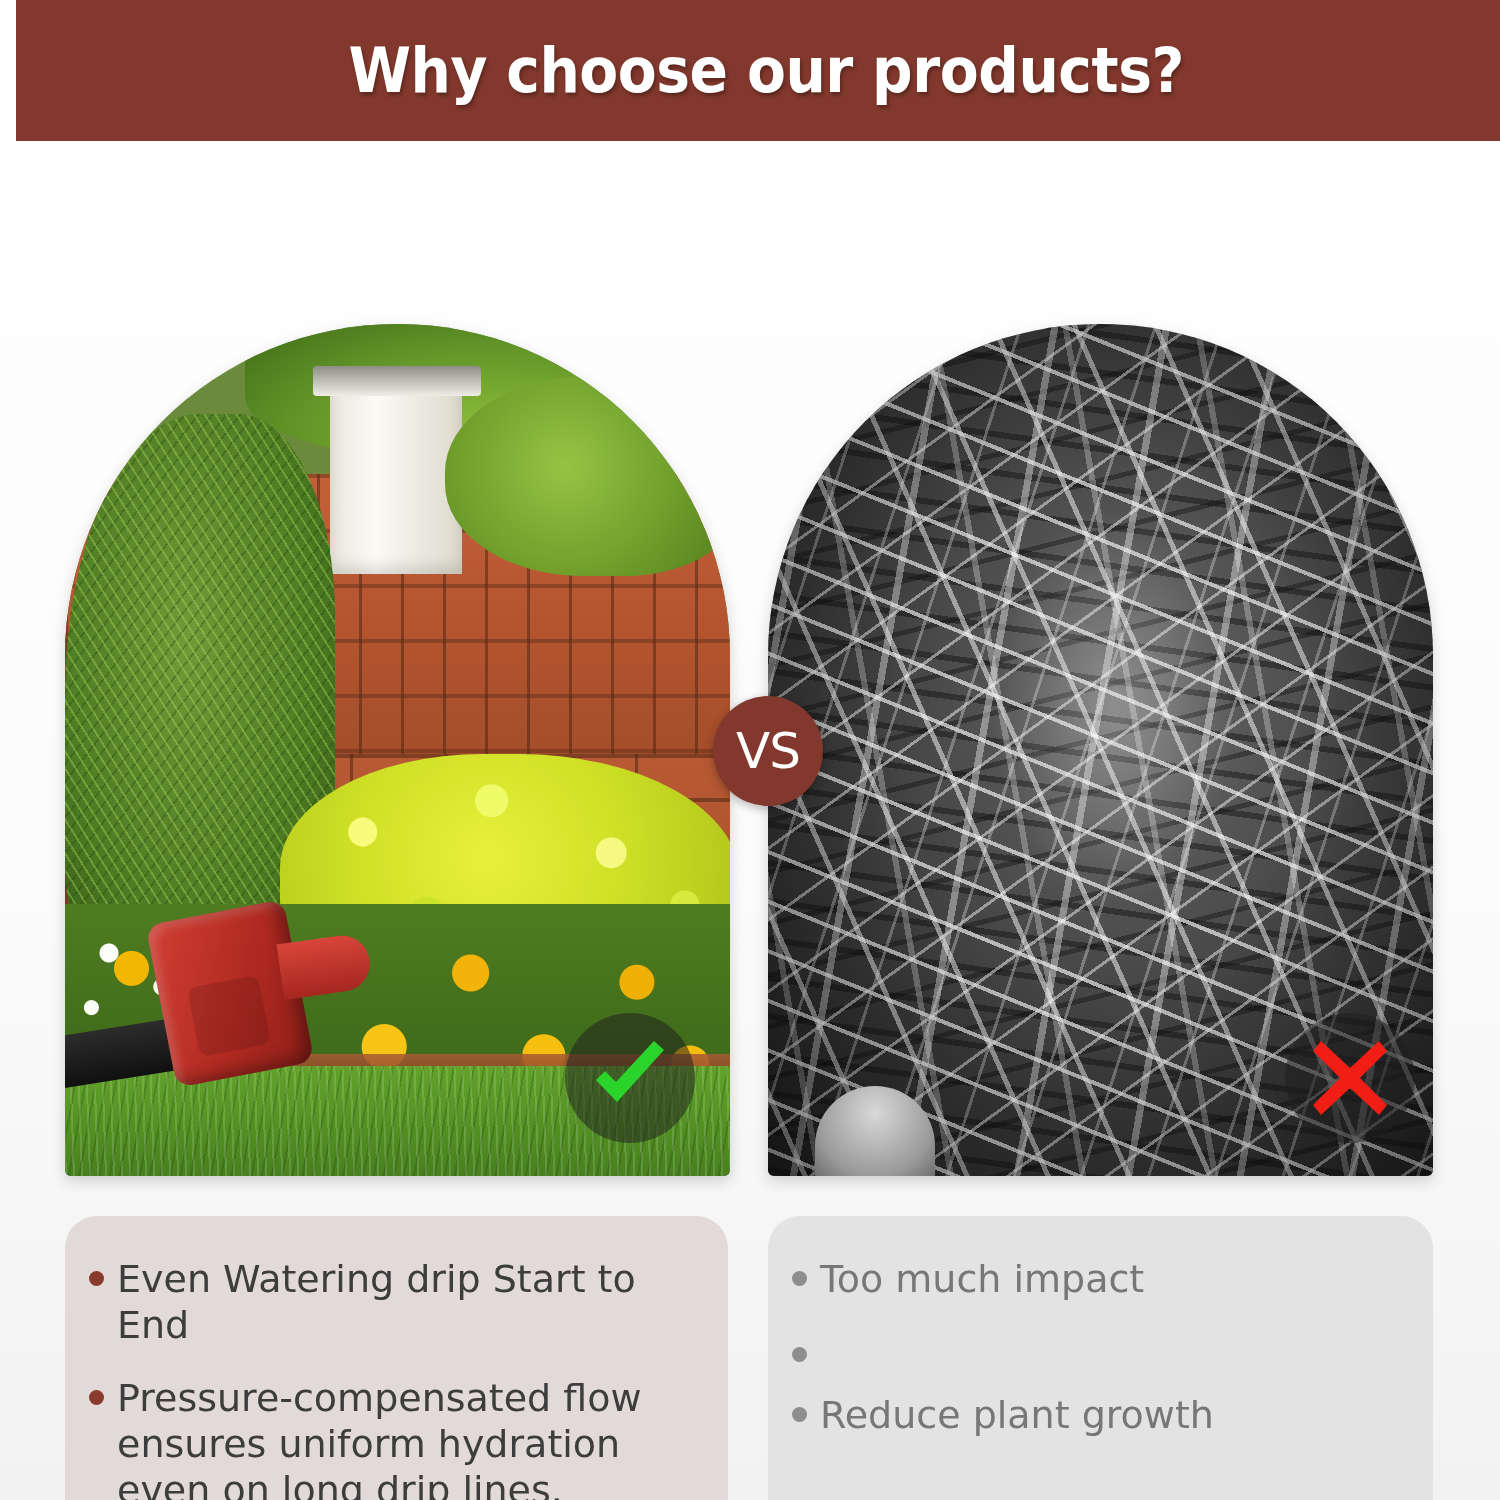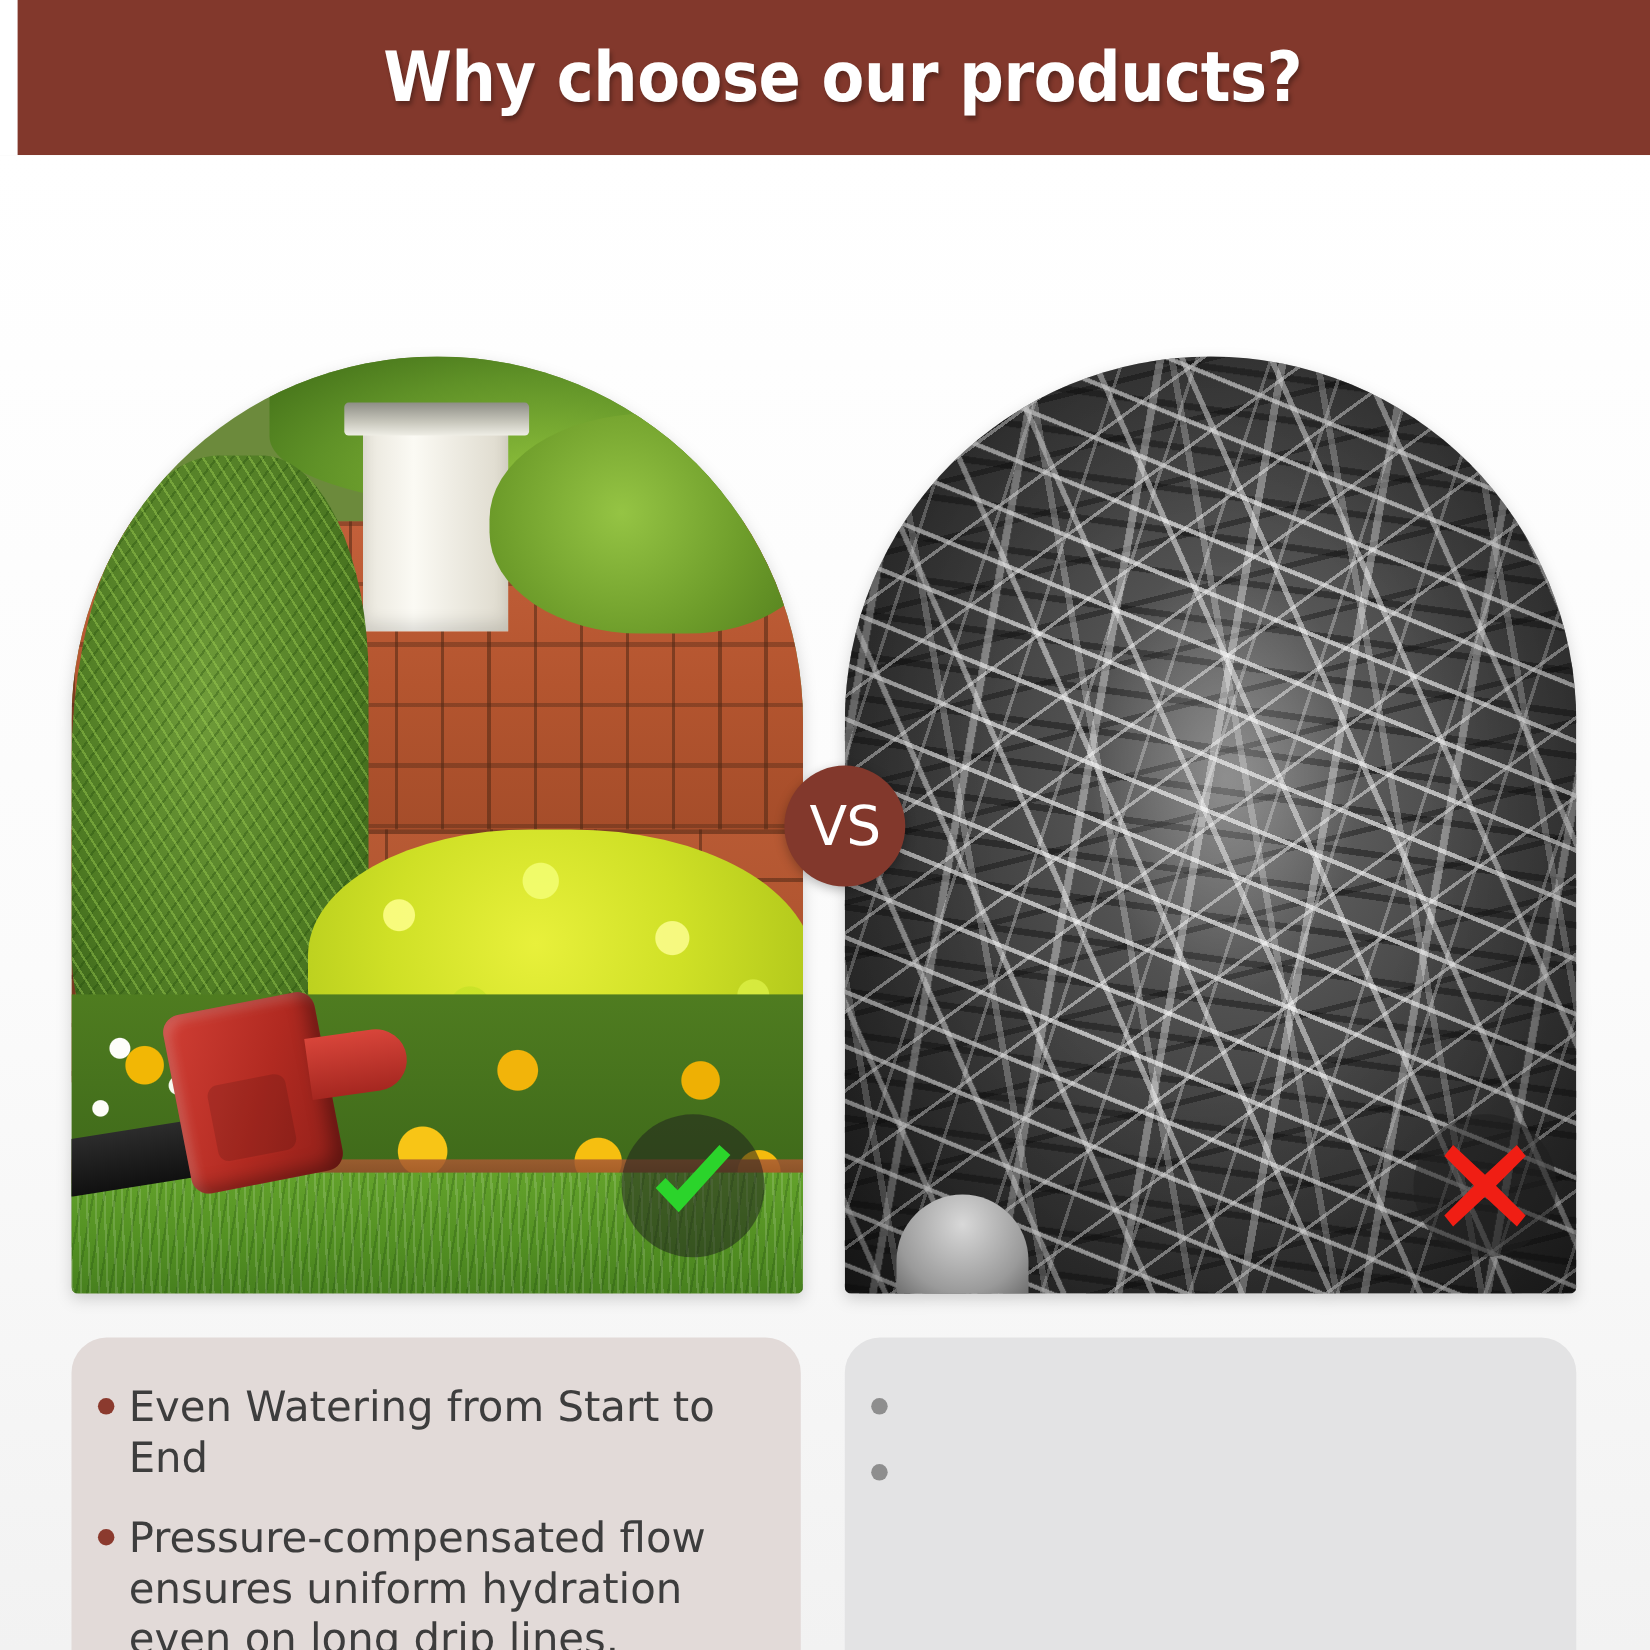--- a/index.html
+++ b/index.html
@@ -397,34 +397,39 @@
   <div class="status-badge" id="badge-cross">
     <svg width="86" height="86" viewBox="0 0 86 86">
       <path d="M14 6 L43 33 L72 6 L80 16 L53 43 L80 70 L72 80 L43 53 L14 80 L6 70 L33 43 L6 16 Z" fill="#F01E14"></path>
     </svg>
   </div>
 
   <div class="bullet-panel" id="panel-pros">
     <ul class="bullet-list">
       <li class="bullet-item">
         <span class="bullet-dot"></span>
-        <span class="bullet-text">Even Watering from Start to End</span>
+        <span class="bullet-text">Even Watering drip Start to End</span>
       </li>
       <li class="bullet-item">
         <span class="bullet-dot"></span>
         <span class="bullet-text">Pressure-compensated flow ensures uniform hydration even on long drip lines.</span>
       </li>
 
     </ul>
   </div>
 
   <div class="bullet-panel" id="panel-cons">
     <ul class="bullet-list">
       <li class="bullet-item">
         <span class="bullet-dot"></span>
+        <span class="bullet-text">Too much impact</span>
       </li>
       <li class="bullet-item">
         <span class="bullet-dot"></span>
       </li>
+      <li class="bullet-item">
+        <span class="bullet-dot"></span>
+        <span class="bullet-text">Reduce plant growth</span>
+      </li>
     </ul>
   </div>
 
 </div>
 
 </body></html>

